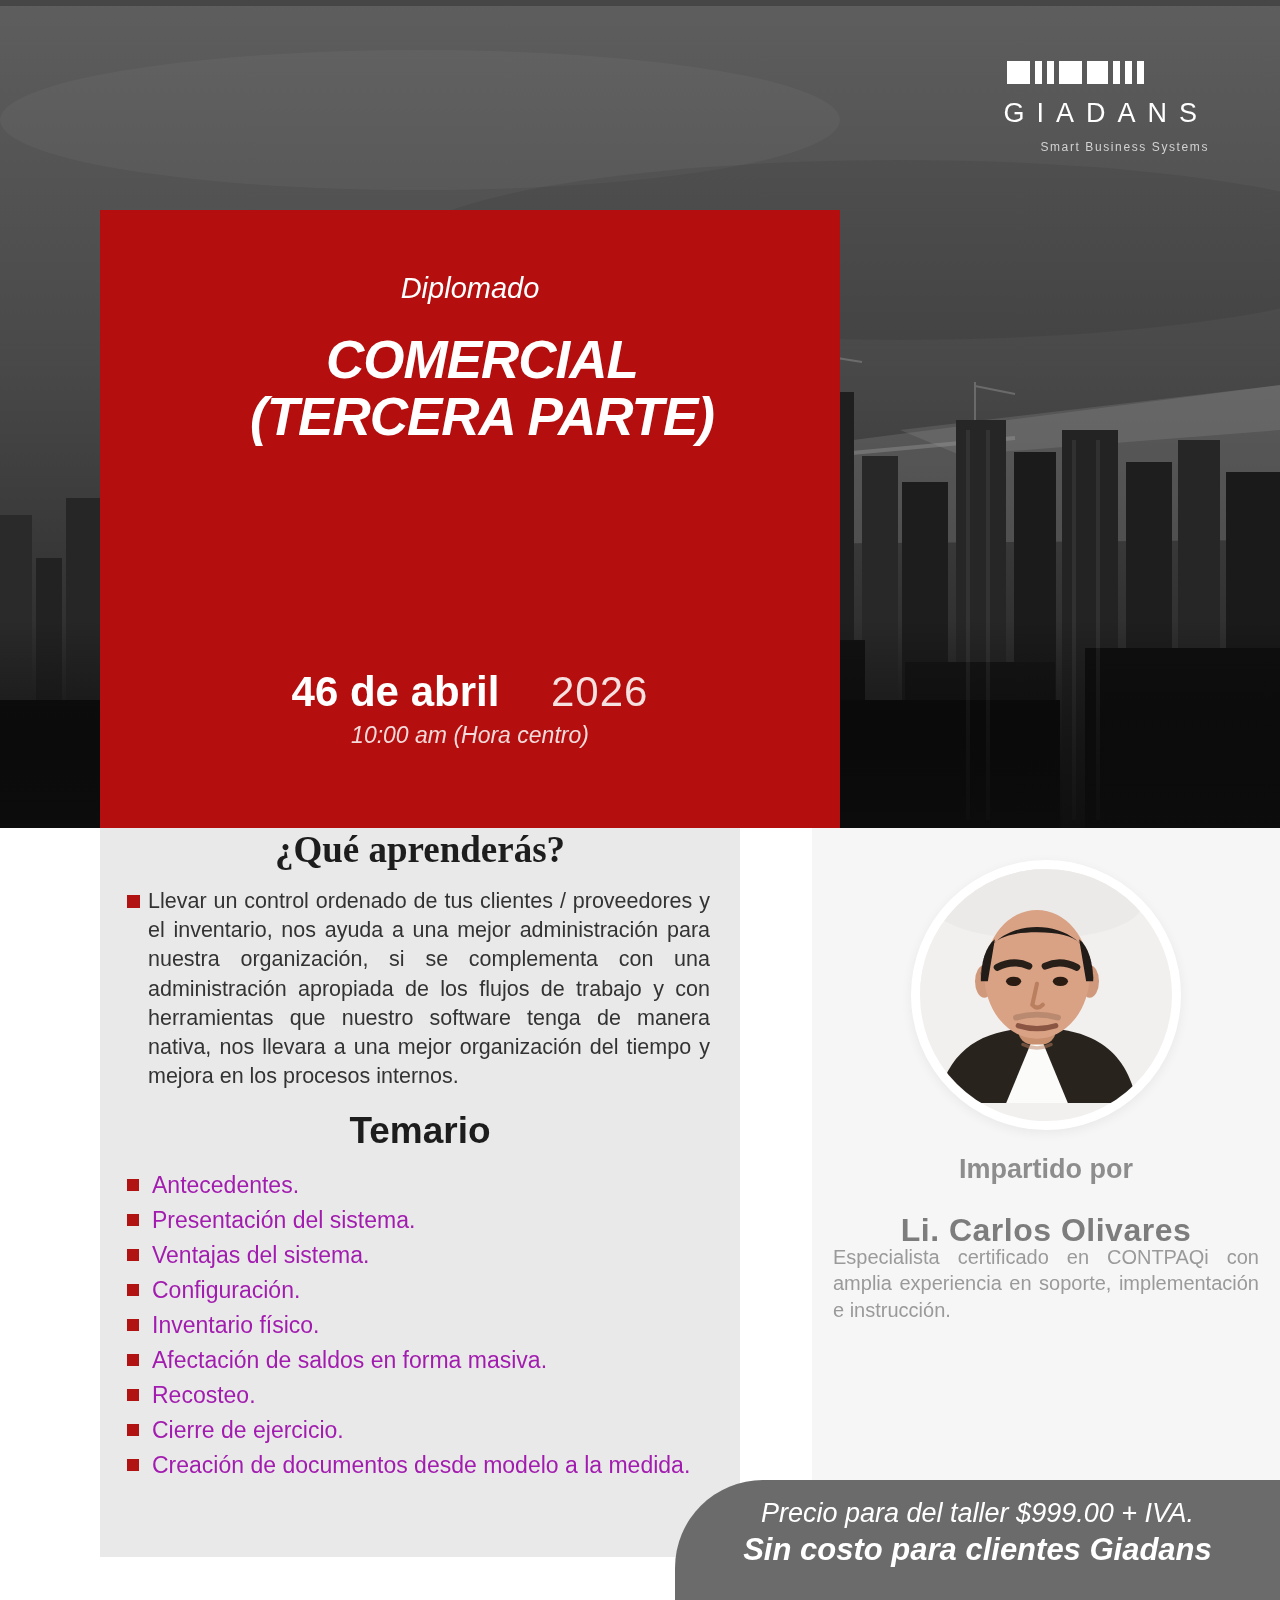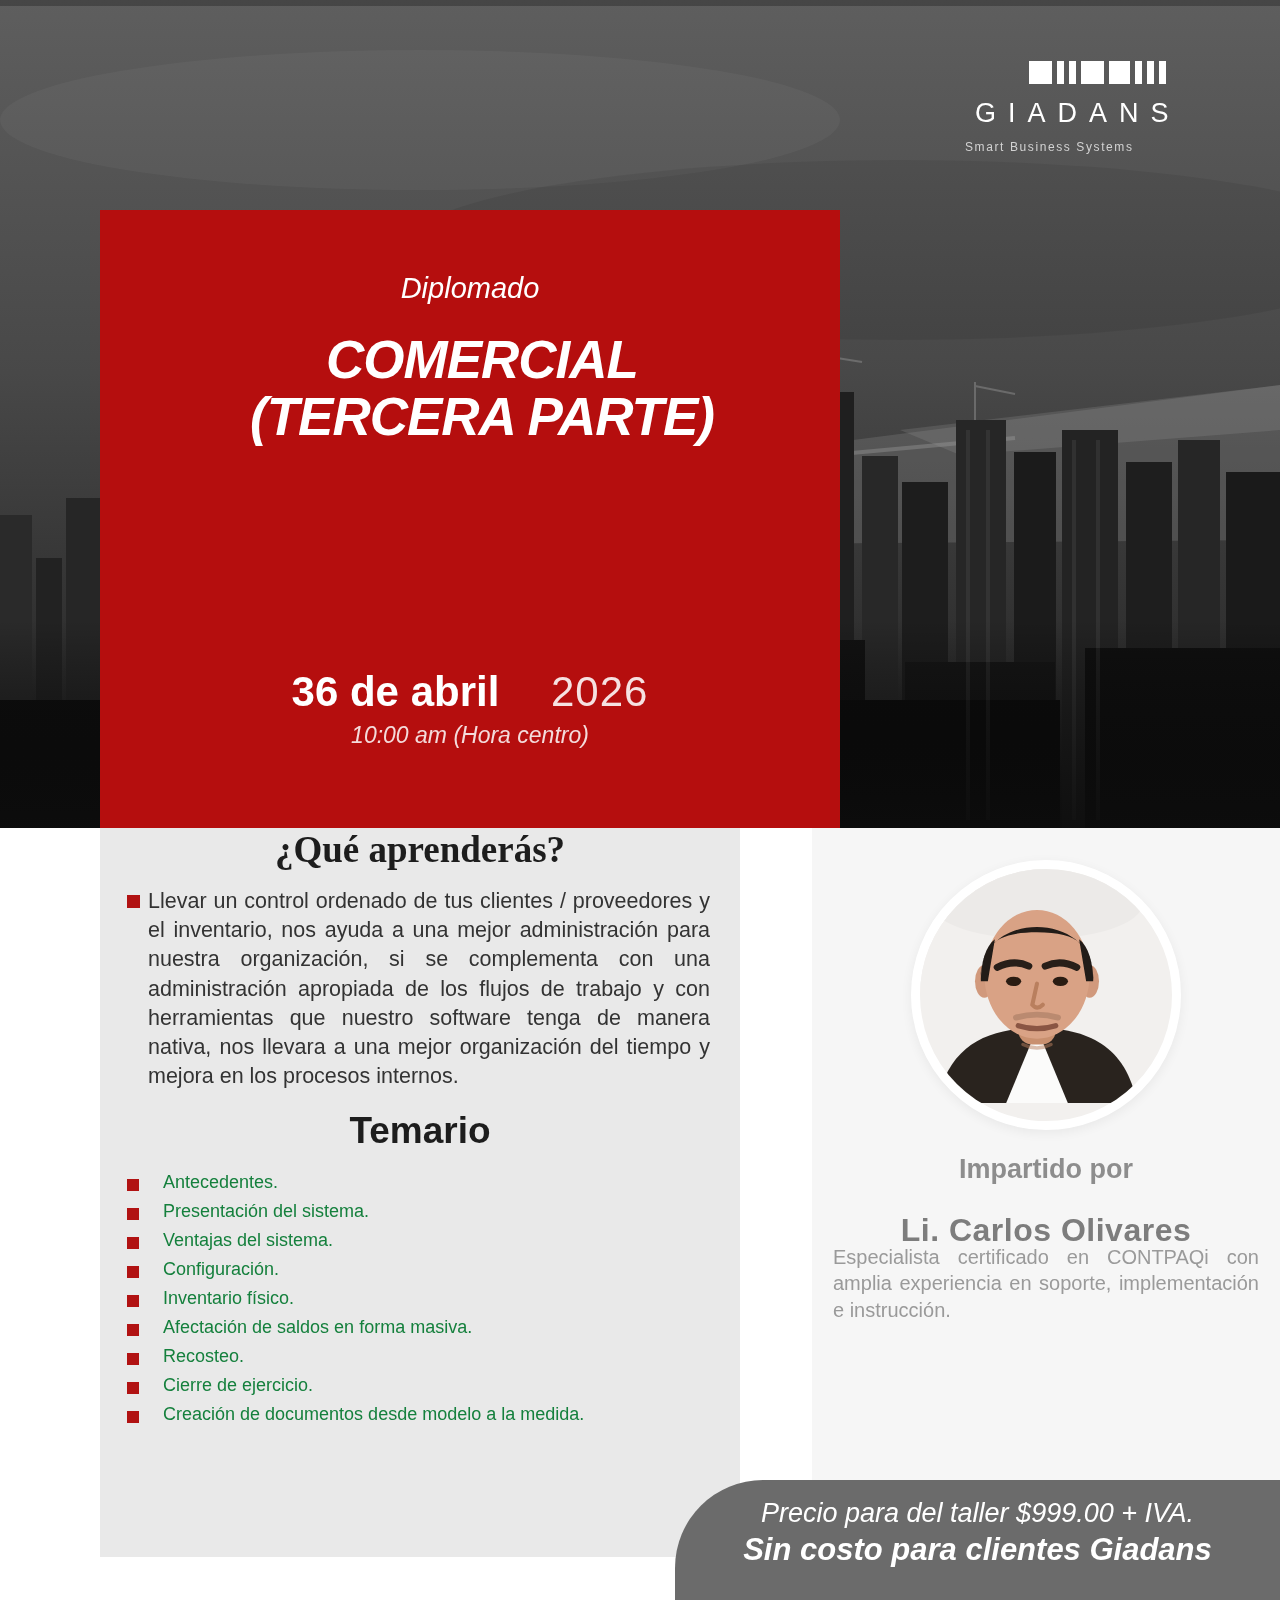--- a/index.html
+++ b/index.html
@@ -4,21 +4,21 @@
 <style>
   html,body{margin:0;padding:0;background:#fff;}
   .page{position:relative;width:1280px;height:1600px;overflow:hidden;background:#ffffff;
         font-family:"Liberation Sans",sans-serif;}
 
   
   .hero{position:absolute;left:0;top:0;width:1280px;height:828px;background:#3f3f3f;}
   .hero svg{position:absolute;left:0;top:0;}
 
   
-  .brand{position:absolute;top:60px;right:49px;width:268px;text-align:left;}
+  .brand{position:absolute;top:60px;right:71px;width:268px;text-align:right;}
   .barcode{display:flex;justify-content:center;align-items:center;gap:5px;height:24px;}
   .barcode i{display:block;height:23px;background:#fff;}
   .bc-sq{width:23px;} .bc-sq2{width:21px;} .bc-thin{width:7px;}
   .brand-name{margin-top:14px;font-size:27px;color:#ffffff;letter-spacing:12px;padding-left:12px;font-weight:400;}
   .brand-tagline{margin-top:11px;font-size:12px;color:#d2d2d2;letter-spacing:1.6px;padding-left:2px;}
 
   
   .redbox{position:absolute;left:100px;top:210px;width:740px;height:618px;background:#b50e0e;
           color:#fff;text-align:center;}
   .kicker{margin:0;padding-top:62px;font-size:29px;font-style:italic;font-weight:500;}
@@ -30,21 +30,21 @@
 
   
   .left-panel{position:absolute;left:100px;top:828px;width:640px;height:729px;background:#e9e9e9;color:#2e2e2e;}
   .h-learn,.h-temario{text-align:center;font-size:37px;color:#1d1d1d;font-weight:bold;margin:0;}
   .h-learn{font-family:Liberation Serif, serif;}
   .h-temario{padding-top:18px;}
   .para{display:flex;align-items:flex-start;gap:8px;padding:16px 30px 0 27px;}
   .sq{flex:0 0 auto;width:13px;height:13px;background:#b11212;margin-top:8px;}
   .para p{margin:0;font-size:21.5px;line-height:1.36;text-align:justify;color:#333;}
   .agenda{list-style:none;margin:0;padding:20px 30px 0 27px;}
-  .agenda li{display:flex;align-items:flex-start;gap:24px;font-size:18px;color:#15803d;margin-bottom:8px;}
+  .agenda li{display:flex;align-items:flex-start;gap:13px;font-size:23px;color:#a21caf;margin-bottom:8px;}
   .agenda .sq{width:12px;height:12px;margin-top:7px;}
 
   
   .right-card{position:absolute;left:812px;top:828px;width:468px;height:772px;background:#f6f6f6;}
   .avatar{position:absolute;left:50%;transform:translateX(-50%);top:32px;width:252px;height:252px;
           border-radius:50%;border:9px solid #ffffff;overflow:hidden;background:#f2f0ee;
           box-shadow:0 3px 12px rgba(0,0,0,.06);}
   .imp{position:absolute;top:326px;left:0;right:0;text-align:center;font-size:27px;font-weight:bold;color:#8d8d8d;}
   .iname{position:absolute;top:356px;left:0;right:0;text-align:center;font-size:32px;font-weight:bold;
          color:#7d7d7d;letter-spacing:.5px;margin-top:28px;}
@@ -145,21 +145,21 @@
       <div class="brand-tagline">Smart Business Systems</div>
     </div>
 
     <div class="redbox">
       <div class="kicker">Diplomado</div>
       <div class="title">
         <span>COMERCIAL</span><br>
         <span>(TERCERA PARTE)</span>
       </div>
       <div class="date">
-        <span>36 de abril</span>
+        <span>46 de abril</span>
         <span class="yr">2026</span>
       </div>
       <div class="time">10:00 am (Hora centro)</div>
     </div>
   </div>
 
   <section class="left-panel">
     <h2 class="h-learn">¿Qué aprenderás?</h2>
     <div class="para">
       <span class="sq"></span>

